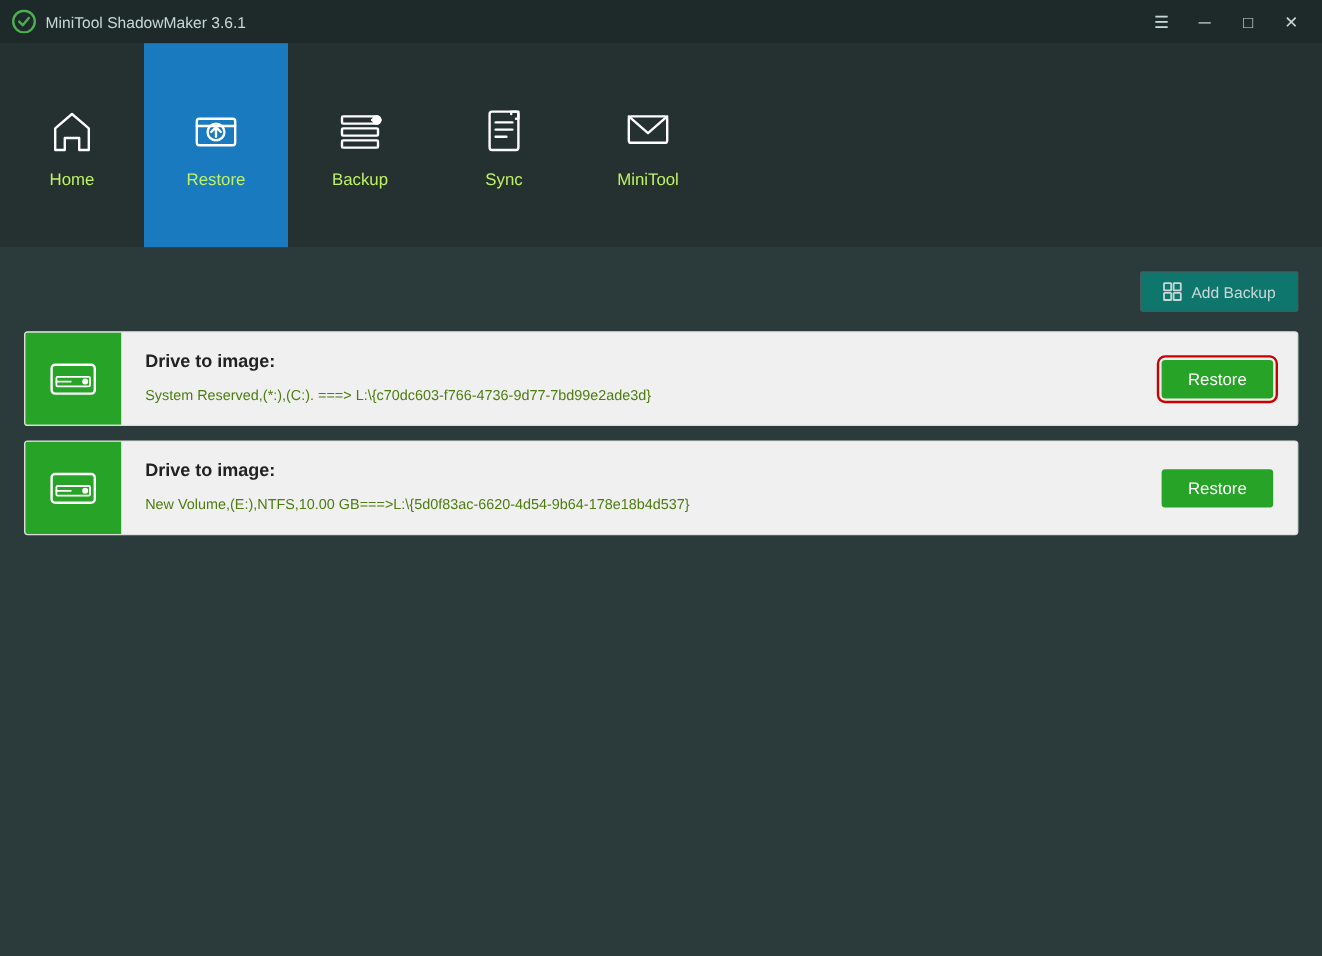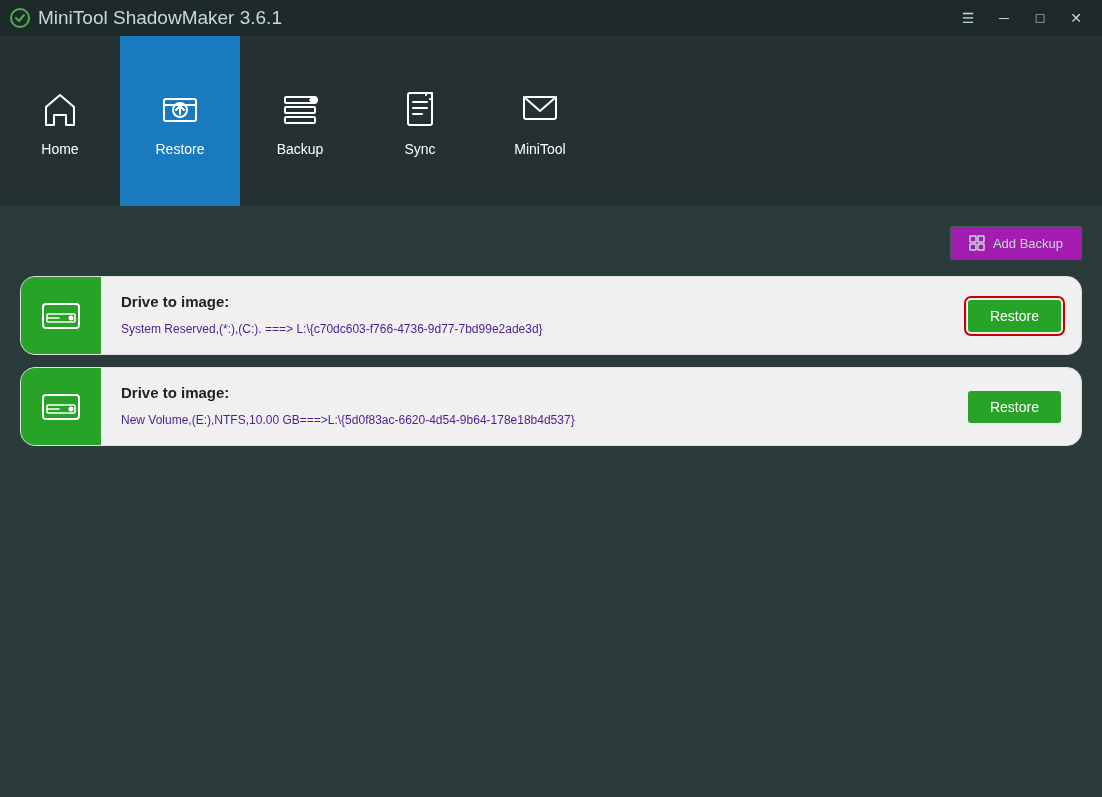--- a/index.html
+++ b/index.html
@@ -27,21 +27,21 @@
       display: flex;
       align-items: center;
       gap: 8px;
     }
     #app-logo {
       width: 20px;
       height: 20px;
     }
     #title-text {
       color: #c8d8d8;
-      font-size: 19px;
+      font-size: 13px;
     }
     #window-controls {
       display: flex;
       gap: 4px;
     }
     .win-btn {
       width: 32px;
       height: 24px;
       background: transparent;
       border: none;
@@ -63,21 +63,21 @@
       flex-shrink: 0;
     }
     .nav-item {
       display: flex;
       flex-direction: column;
       align-items: center;
       justify-content: center;
       width: 120px;
       gap: 8px;
       cursor: pointer;
-      color: #ffffff;
+      color: #bef264;
       font-size: 14px;
       position: relative;
       transition: background 0.15s;
     }
     .nav-item.active {
       background: #1a7abf;
     }
     .nav-icon {
       width: 48px;
       height: 48px;
@@ -106,37 +106,37 @@
       overflow: hidden;
     }
 
     
     #toolbar {
       display: flex;
       justify-content: flex-end;
       margin-bottom: 16px;
     }
     #add-backup-btn {
-      background: #a21caf;
+      background: #0f766e;
       border: 1px solid #4a5a5a;
       color: #c8d8d8;
       padding: 8px 18px;
       font-size: 13px;
       cursor: pointer;
       display: flex;
       align-items: center;
       gap: 8px;
       border-radius: 2px;
     }
 
     
     .backup-card {
       background: #f0f0f0;
       border: 1px solid #ddd;
-      border-radius: 15px;
+      border-radius: 3px;
       display: flex;
       align-items: stretch;
       margin-bottom: 12px;
       overflow: hidden;
     }
     .backup-card-icon {
       width: 80px;
       background: #27a327;
       display: flex;
       align-items: center;
@@ -160,21 +160,21 @@
       justify-content: center;
       gap: 10px;
     }
     .backup-card-title {
       font-size: 15px;
       font-weight: 600;
       color: #222;
     }
     .backup-card-info {
       font-size: 12px;
-      color: #4c1d95;
+      color: #4d7c0f;
       line-height: 1.5;
     }
     .backup-card-actions {
       display: flex;
       align-items: center;
       padding: 16px 20px;
       flex-shrink: 0;
     }
     .restore-btn {
       background: #27a327;

